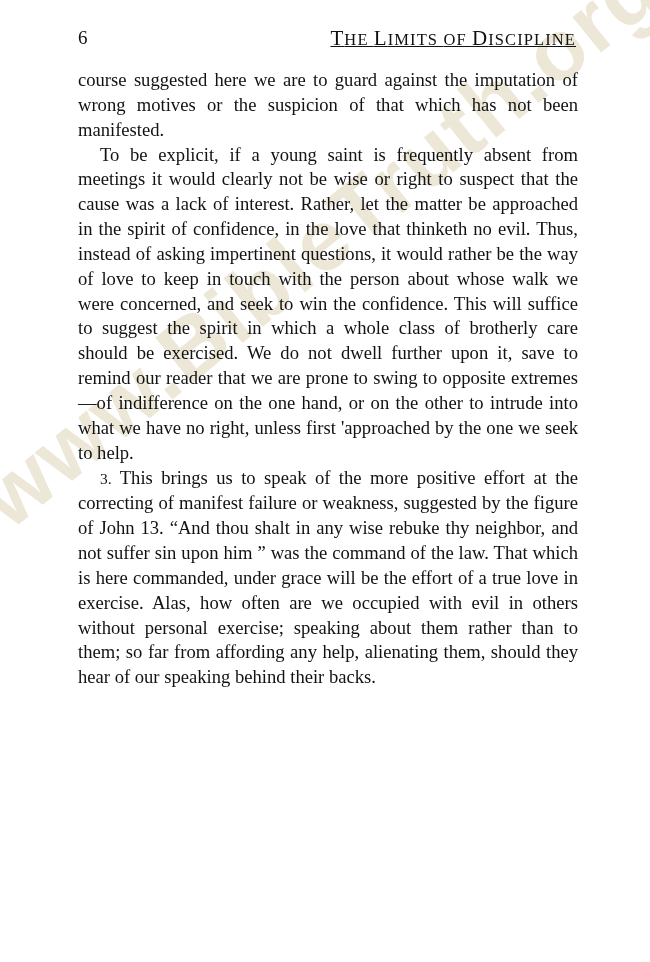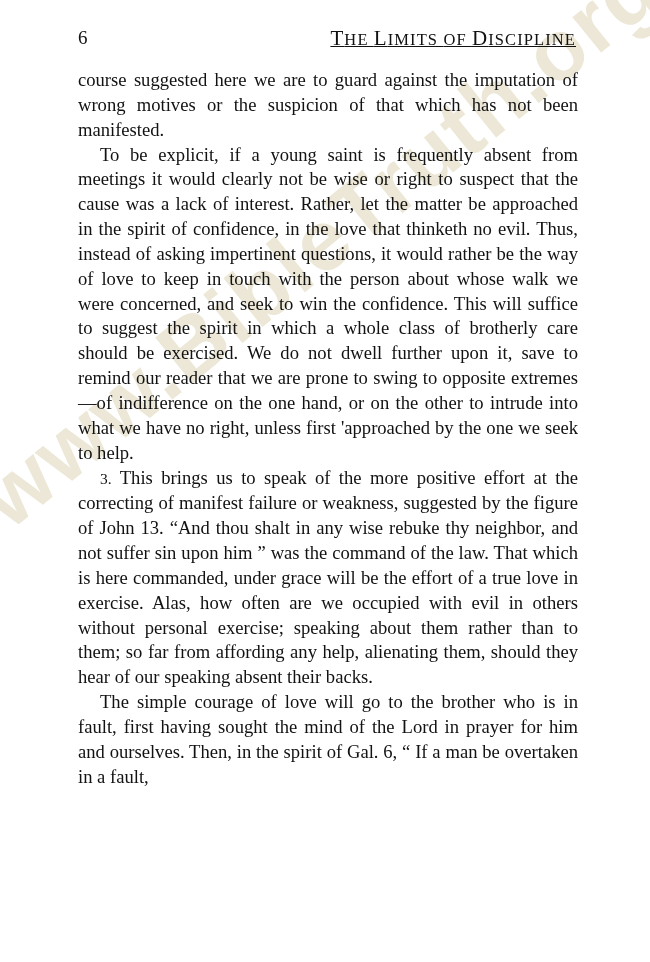--- a/index.html
+++ b/index.html
@@ -123,23 +123,18 @@
   <div class="body-block">
 
     <p class="para">course suggested here we are to guard against the imputation of wrong motives or the suspicion of that which has not been manifested.</p>
 
     <p class="para indent">To be explicit, if a young saint is frequently absent from meetings it would clearly not be wise or right to suspect that the cause was a lack of interest. Rather, let the matter be approached in the spirit of confidence, in the love that thinketh no evil.   Thus, instead of asking impertinent questions, it would rather be the way of love to keep in touch with the person about whose walk we were concerned, and seek to win the confidence.   This will suffice to suggest the spirit in which a whole class of brotherly care should be exercised.   We do not dwell further upon it, save to remind our reader that we are prone to swing to opposite extremes—of indifference on the one hand, or on the other to intrude into what we have no right, unless first 'approached by the one we seek to help.</p>
 
     <p class="para indent">
       <span class="num">3.</span>
       <span>This brings us to speak of the more positive effort at the correcting of manifest failure or weakness, suggested by the figure of John 13.  “And thou shalt in any wise rebuke thy neighbor, and not suffer sin upon him ” was the command of the law.    That which is here commanded, under grace will be the effort of a true love in exercise.   Alas, how often are we occupied with evil in others without personal exercise; speaking about them rather than</span>
       <span class="it">to</span>
-      <span>them; so far from affording any help, alienating them, should they hear of our speaking absent their backs.</span>
+      <span>them; so far from affording any help, alienating them, should they hear of our speaking behind their backs.</span>
     </p>
 
-    <p class="para indent">
-      <span>The simple courage of love will go</span>
-      <span class="it">to</span>
-      <span>the brother who is in fault, first having sought the mind of the Lord in prayer for him and ourselves.   Then, in the spirit of Gal. 6, “ If a man be overtaken in a fault,</span>
-    </p>
 
   </div>
 </div>
 
 </body></html>

